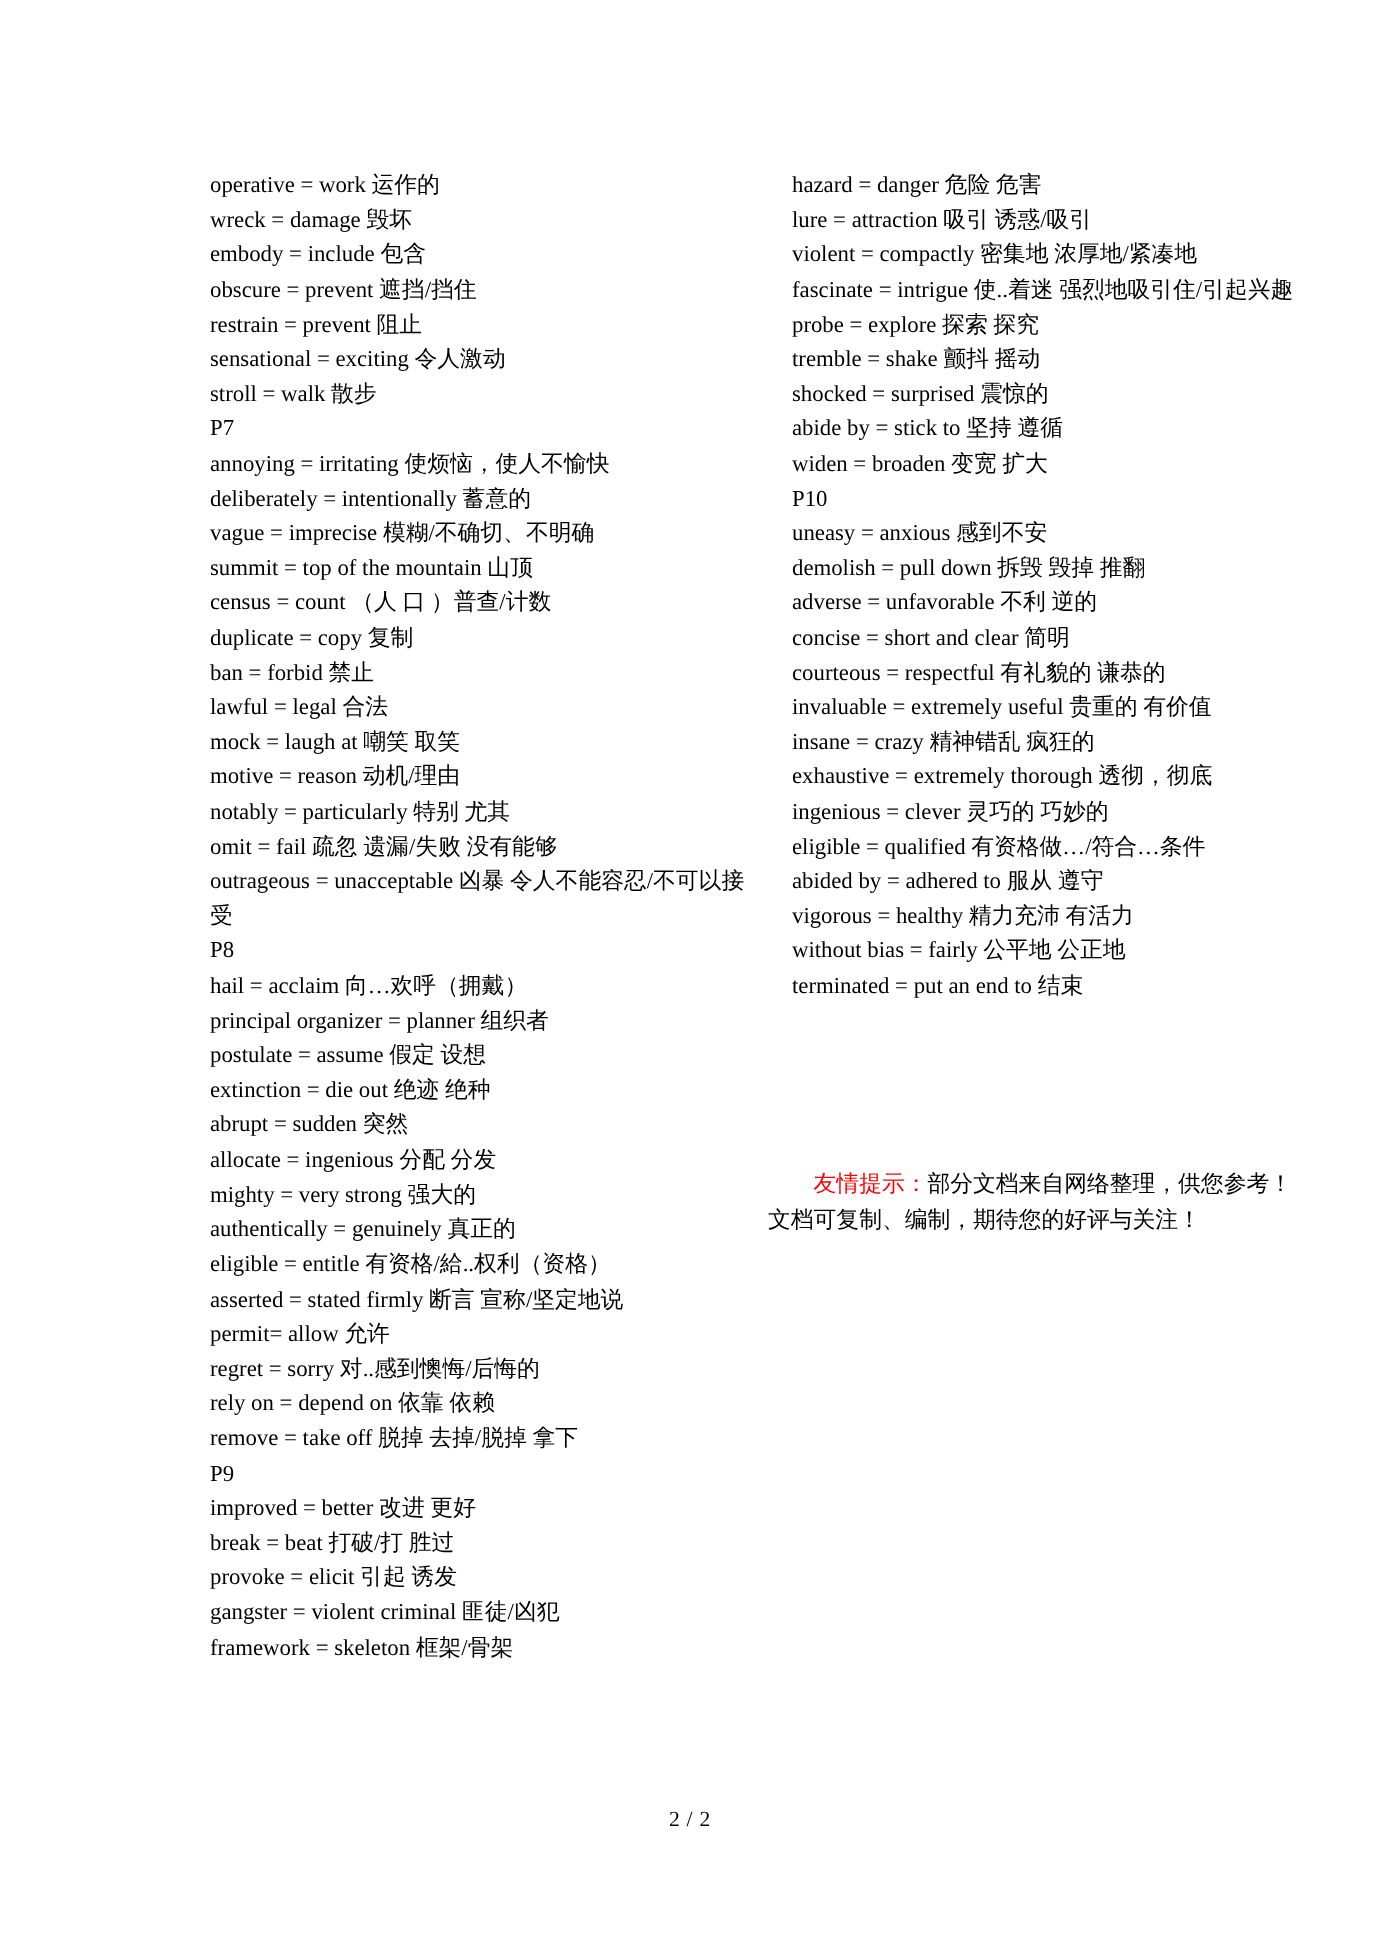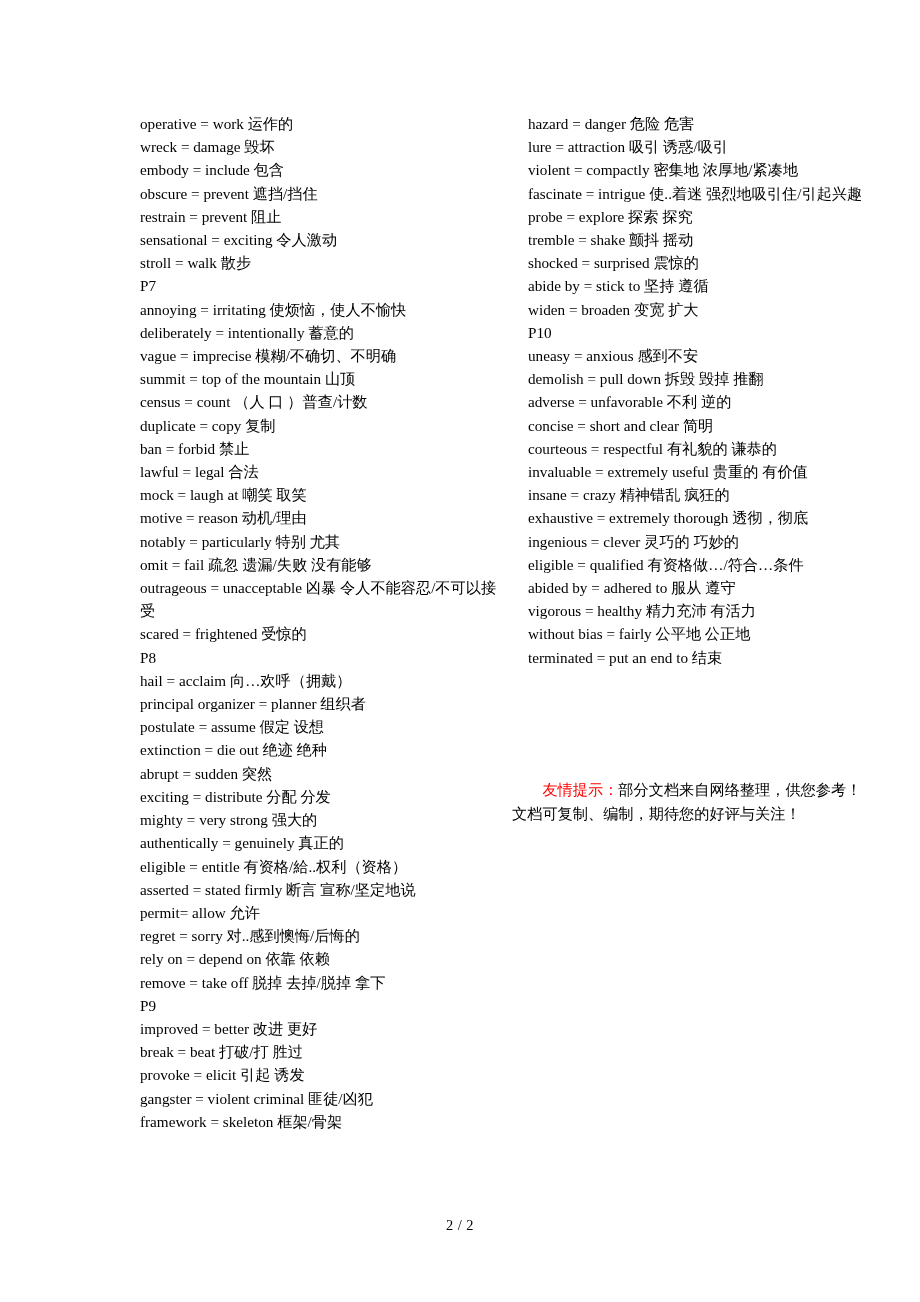--- a/index.html
+++ b/index.html
@@ -62,21 +62,20 @@
   
   .page-footer {
     position: absolute;
     left: 0;
     top: 1205px;
     width: 920px;
     text-align: center;
     font-size: 14.4px;
     letter-spacing: 0.5px;
     color: #000000;
-    margin-top: 12px;
   }
 </style>
 </head>
 <body>
 
 <div class="page">
 
   <div class="column col-left">
       <p class="entry">operative = work 运作的</p>
       <p class="entry">wreck = damage 毁坏</p>
@@ -92,28 +91,27 @@
       <p class="entry">summit = top of the mountain  山顶</p>
       <p class="entry">census = count  （人 口 ）普查/计数</p>
       <p class="entry">duplicate  =  copy 复制</p>
       <p class="entry">ban = forbid  禁止</p>
       <p class="entry">lawful = legal  合法</p>
       <p class="entry">mock = laugh at  嘲笑  取笑</p>
       <p class="entry">motive = reason  动机/理由</p>
       <p class="entry">notably = particularly  特别  尤其</p>
       <p class="entry">omit = fail  疏忽  遗漏/失败  没有能够</p>
       <p class="entry">outrageous = unacceptable  凶暴  令人不能容忍/不可以接受</p>
-      <p class="entry">scared = frightened  受惊的</p>
       <p class="entry section">P8</p>
       <p class="entry">hail = acclaim  向…欢呼（拥戴）</p>
       <p class="entry">principal organizer = planner  组织者</p>
       <p class="entry">postulate = assume  假定  设想</p>
       <p class="entry">extinction = die out  绝迹  绝种</p>
       <p class="entry">abrupt = sudden  突然</p>
-      <p class="entry">exciting = distribute  分配  分发</p>
+      <p class="entry">allocate = ingenious  分配  分发</p>
       <p class="entry">mighty = very strong  强大的</p>
       <p class="entry">authentically = genuinely  真正的</p>
       <p class="entry">eligible = entitle 有资格/給..权利（资格）</p>
       <p class="entry">asserted = stated firmly  断言  宣称/坚定地说</p>
       <p class="entry">permit= allow  允许</p>
       <p class="entry">regret = sorry  对..感到懊悔/后悔的</p>
       <p class="entry">rely on = depend on  依靠  依赖</p>
       <p class="entry">remove = take off  脱掉  去掉/脱掉  拿下</p>
       <p class="entry section">P9</p>
       <p class="entry">improved = better  改进  更好</p>

